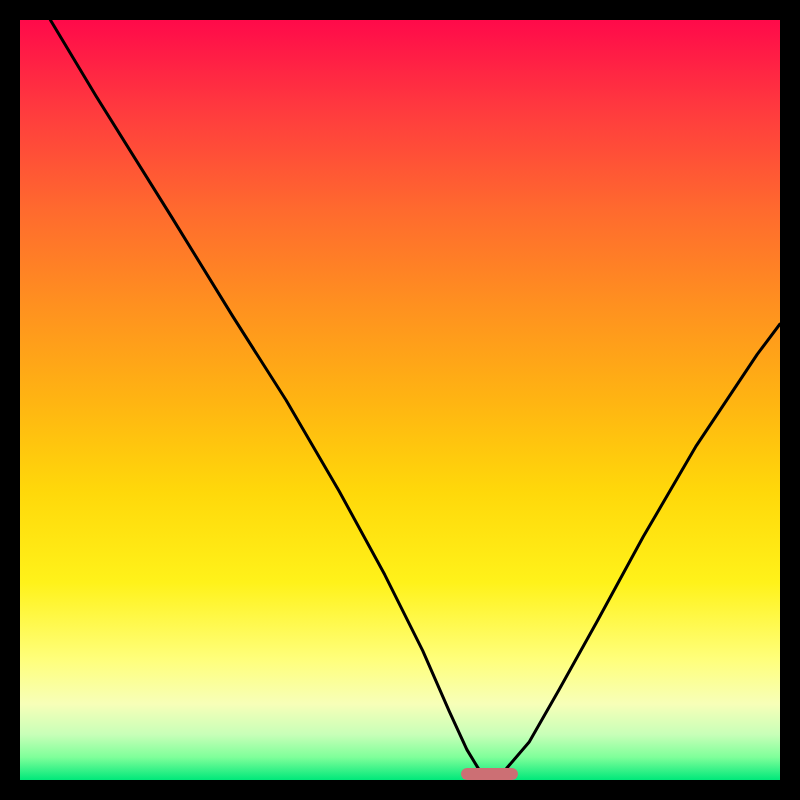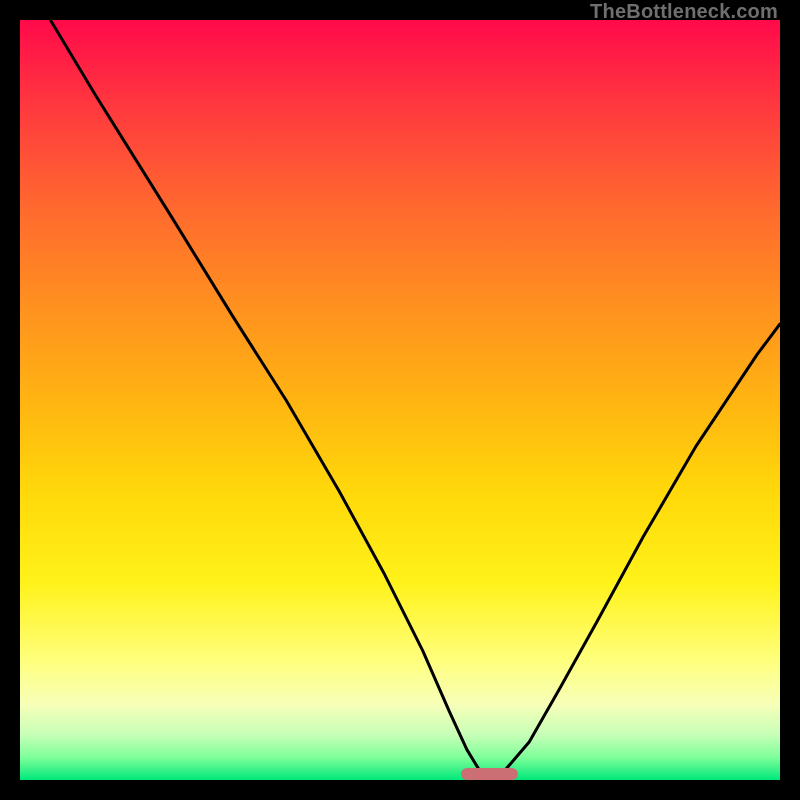--- a/index.html
+++ b/index.html
@@ -65,14 +65,13 @@
 </head>
 <body>
 
 <div class="frame">
   <div class="plot-area">
     <svg class="curve" width="760" height="760" viewBox="0 0 760 760">
       <path id="curve-path" d="M30.40 0.00 L76.00 76.00 L152.00 197.60 L212.80 296.40 L266.00 380.00 L319.20 471.20 L364.80 554.80 L402.80 630.80 L429.40 691.60 L446.88 729.60 L459.80 750.88 L471.20 760.00 L486.40 748.60 L509.20 722.00 L539.60 668.80 L577.60 600.40 L623.20 516.80 L676.40 425.60 L737.20 334.40 L760.00 304.00" fill="none" stroke="#000" stroke-width="3" stroke-linecap="round" stroke-linejoin="round"></path>
     </svg>
     <div class="marker" id="min-marker" style="left: 440.8px; width: 57px; bottom: 0px;"></div>
   </div>
-  <div class="watermark">TheBottleneck.com</div>
 </div>
 
 </body></html>

